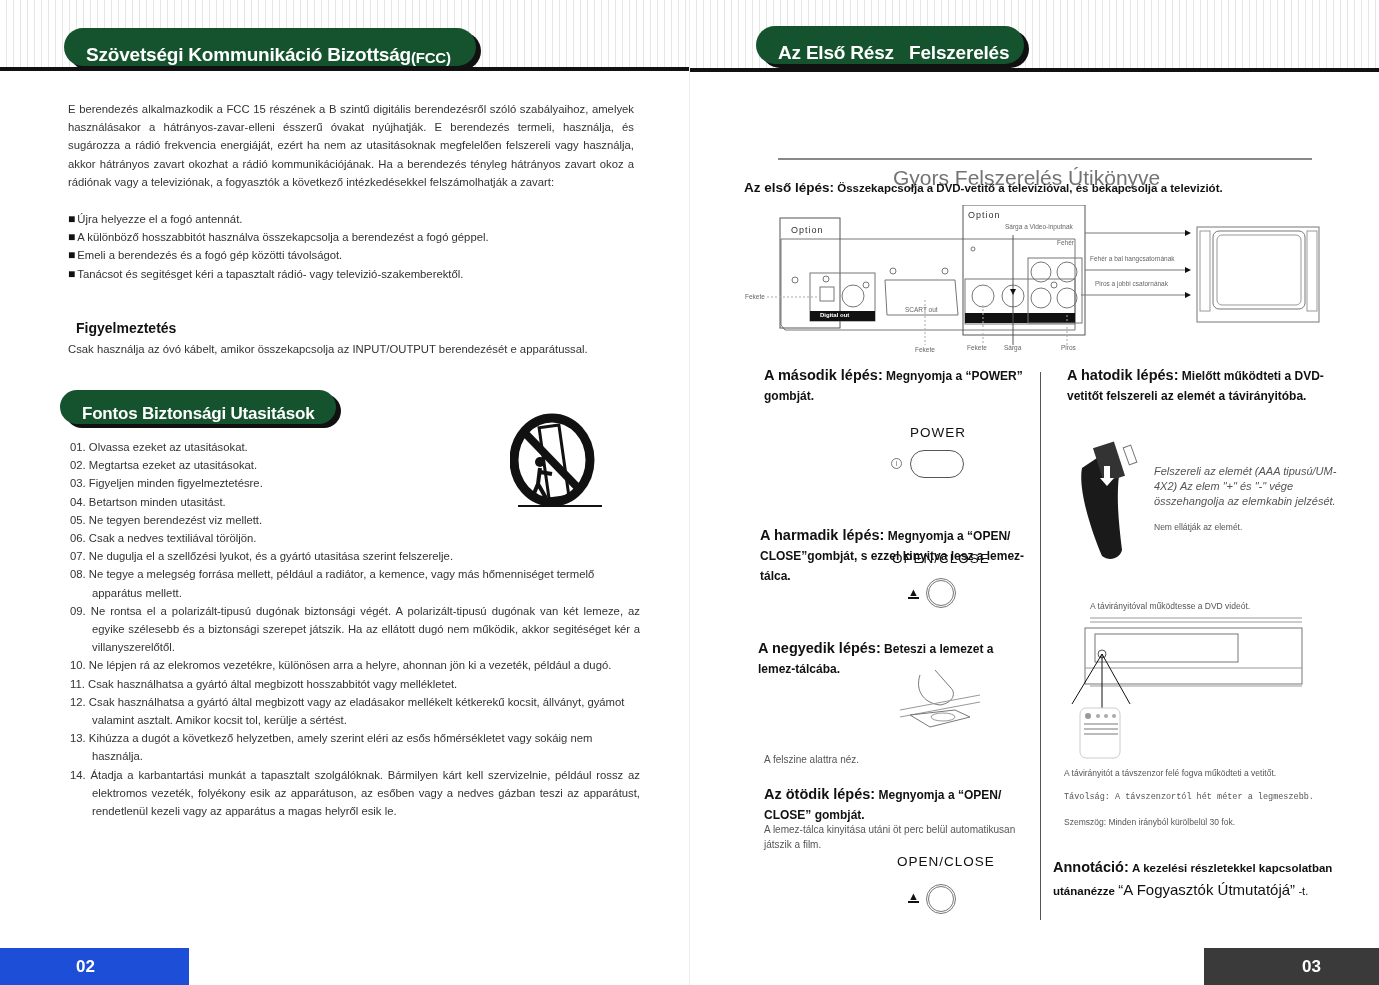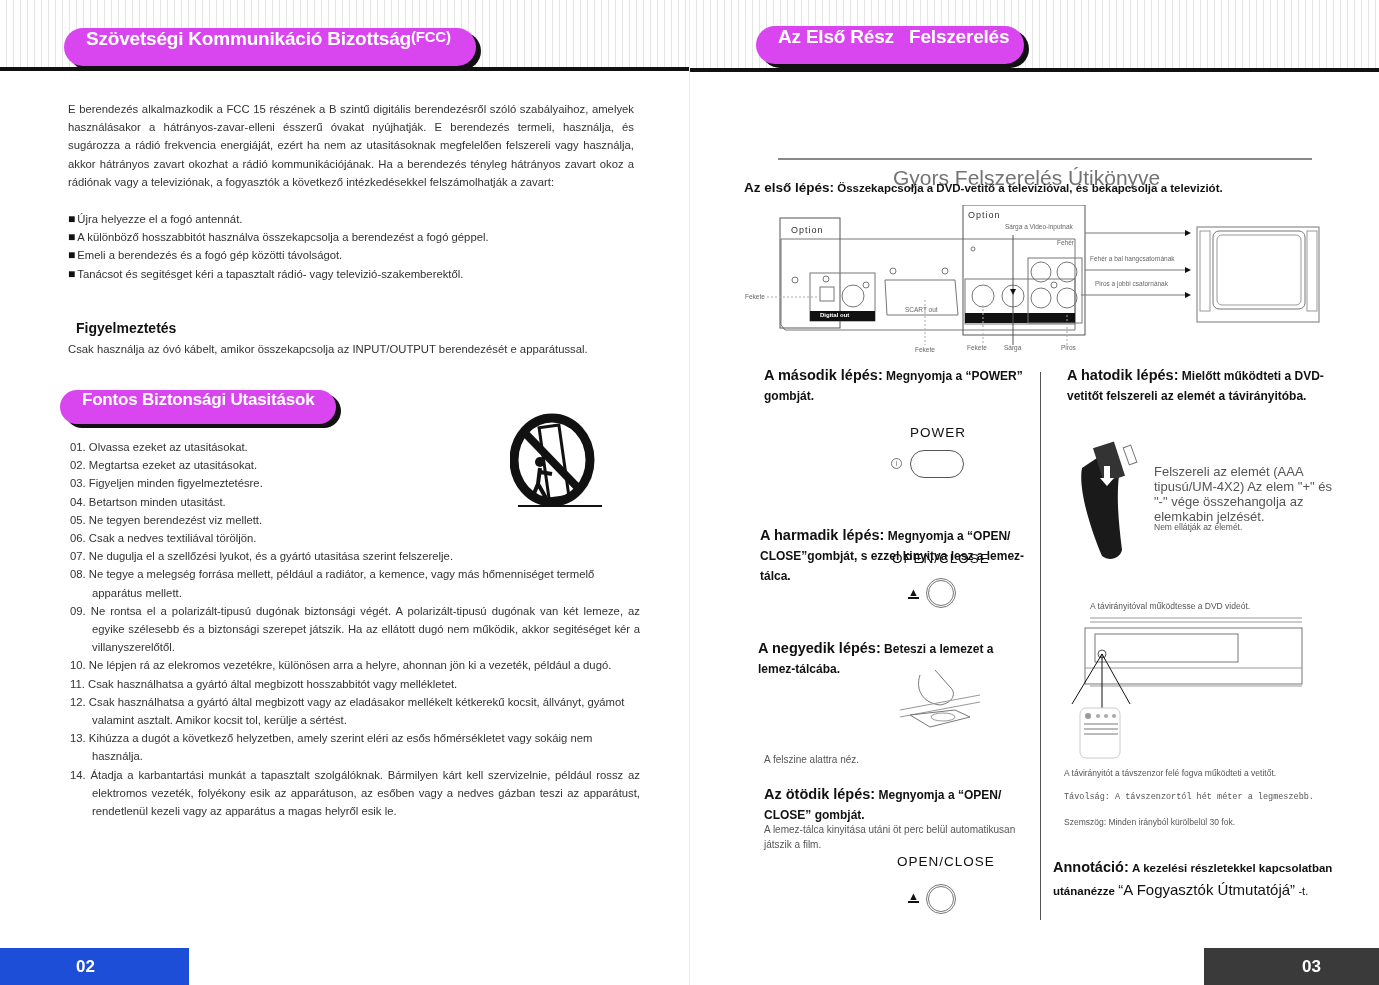--- a/index.html
+++ b/index.html
@@ -7,23 +7,23 @@
   body { position: relative; font-family: "Liberation Sans", sans-serif; color: #222; }
 
   .header-stripes {
     position: absolute; top: 0; height: 68px;
     background: repeating-linear-gradient(90deg, #fff 0px, #fff 6px, #e6e6e6 6px, #e6e6e6 7px);
   }
   .header-line { position: absolute; height: 4px; background: #111; }
 
   .pill {
     position: absolute; height: 38px; border-radius: 19px;
-    background: #d946ef; color: #fff; font-weight: bold;
+    background: #14532d; color: #fff; font-weight: bold;
     box-shadow: 5px 4px 0 #111;
-    display: flex; align-items: flex-start; padding-left: 22px;
+    display: flex; align-items: flex-end; padding-left: 22px;
     font-size: 19px; letter-spacing: -0.2px;
   }
   .pill small { font-size: 15px; }
 
   .text { position: absolute; font-size: 11.3px; line-height: 18.2px; color: #333; }
   .bullets li { list-style: none; font-size: 11.3px; line-height: 18.2px; color: #333; }
   .bullets li::before { content: "\25A0"; font-size: 12px; color: #111; margin-right: 2px; }
 
   .h-warn { position: absolute; font-size: 14px; font-weight: bold; color: #111; }
 
@@ -238,21 +238,21 @@
 <div class="step-h" style="left:1067px; top:365px; width:275px;">
   <span class="lbl">A hatodik lépés:</span>
   <span>Mielőtt működteti a DVD-vetitőt felszereli az elemét a távirányitóba.</span>
 </div>
 <svg style="position:absolute; left:1072px; top:438px;" width="80" height="125" viewBox="0 0 80 125">
   <path d="M10 30 C6 50 18 90 30 118 C38 124 48 120 50 112 C46 80 44 55 48 30 L40 10 Z" fill="#1a1a1a"></path>
   <rect x="26" y="6" width="22" height="36" fill="#333" transform="rotate(-18 37 24)"></rect>
   <path d="M32 28 L32 40 L28 40 L35 48 L42 40 L38 40 L38 28 Z" fill="#fff"></path>
   <rect x="54" y="8" width="8" height="18" fill="none" stroke="#777" transform="rotate(-20 58 17)"></rect>
 </svg>
-<div class="small" style="left:1154px; top:464px; width:188px; font-size:13px;">Felszereli az elemét (AAA tipusú/UM-4X2) Az elem "+" és "-" vége összehangolja az elemkabin jelzését.</div>
+<div class="small" style="left:1154px; top:464px; width:188px; font-size:11px;font-style:italic;">Felszereli az elemét (AAA tipusú/UM-4X2) Az elem "+" és "-" vége összehangolja az elemkabin jelzését.</div>
 <div class="small" style="left:1154px; top:520px; font-size:8.5px;">Nem ellátják az elemét.</div>
 
 <div class="small" style="left:1090px; top:599px; font-size:8.5px;">A távirányitóval működtesse a DVD videót.</div>
 <svg style="position:absolute; left:1070px; top:616px;" width="240" height="150" viewBox="0 0 240 150">
   <line x1="20" y1="2" x2="232" y2="2" stroke="#999"></line>
   <line x1="20" y1="6" x2="232" y2="6" stroke="#999"></line>
   <rect x="15" y="12" width="217" height="56" fill="none" stroke="#777"></rect>
   <rect x="25" y="18" width="143" height="28" fill="none" stroke="#777"></rect>
   <line x1="15" y1="52" x2="232" y2="52" stroke="#999"></line>
   <line x1="20" y1="70" x2="232" y2="70" stroke="#999"></line>

